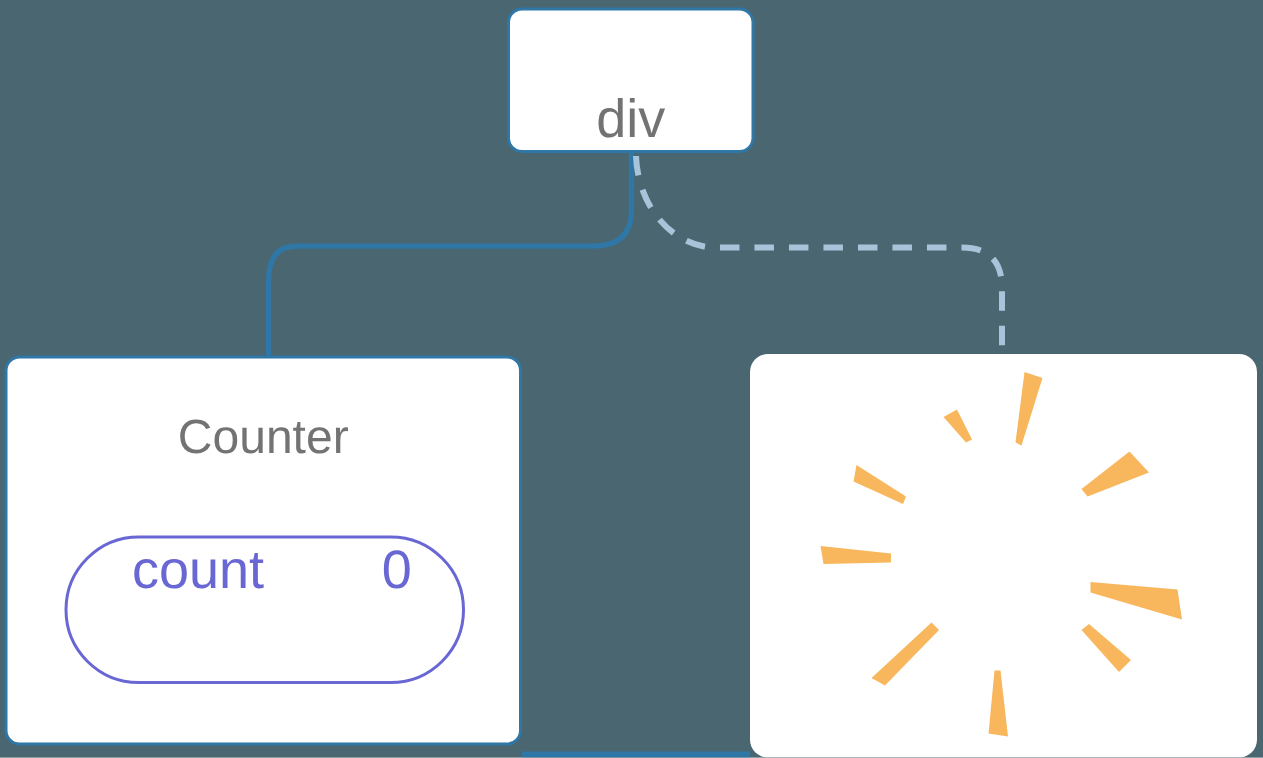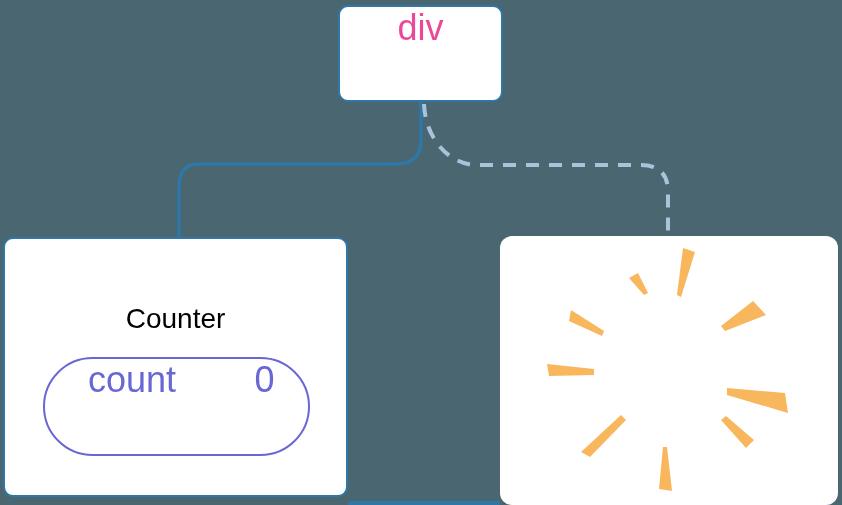--- a/index.html
+++ b/index.html
@@ -38,42 +38,41 @@
     position: absolute;
     background: #ffffff;
     box-sizing: border-box;
   }
   .root-node {
     left: 338px; top: 5px;
     width: 165px; height: 97px;
     border: 2.5px solid #2e77a7;
     border-radius: 10px;
     display: flex;
-    align-items: flex-start;
+    align-items: flex-end;
     justify-content: center;
     font-size: 36px;
     font-weight: 500;
-    color: #ec4899;
+    color: #737373;
   }
   .counter-node {
     left: 3px; top: 237px;
     width: 345px; height: 260px;
     border: 2px solid #2e77a7;
     border-radius: 10px;
   }
   .counter-title {
     position: absolute;
     left: 0; top: 28px;
     width: 100%;
     text-align: center;
-    font-size: 28px;
+    font-size: 32px;
     font-weight: 500;
-    color: #000000;
+    color: #737373;
     line-height: 48px;
-    margin-top: 28px;
   }
   .state-pill {
     position: absolute;
     left: 38px; top: 118px;
     width: 267px; height: 99px;
     border: 2px solid #6967d4;
     border-radius: 60px;
     box-sizing: border-box;
     display: flex;
     align-items: flex-start;

